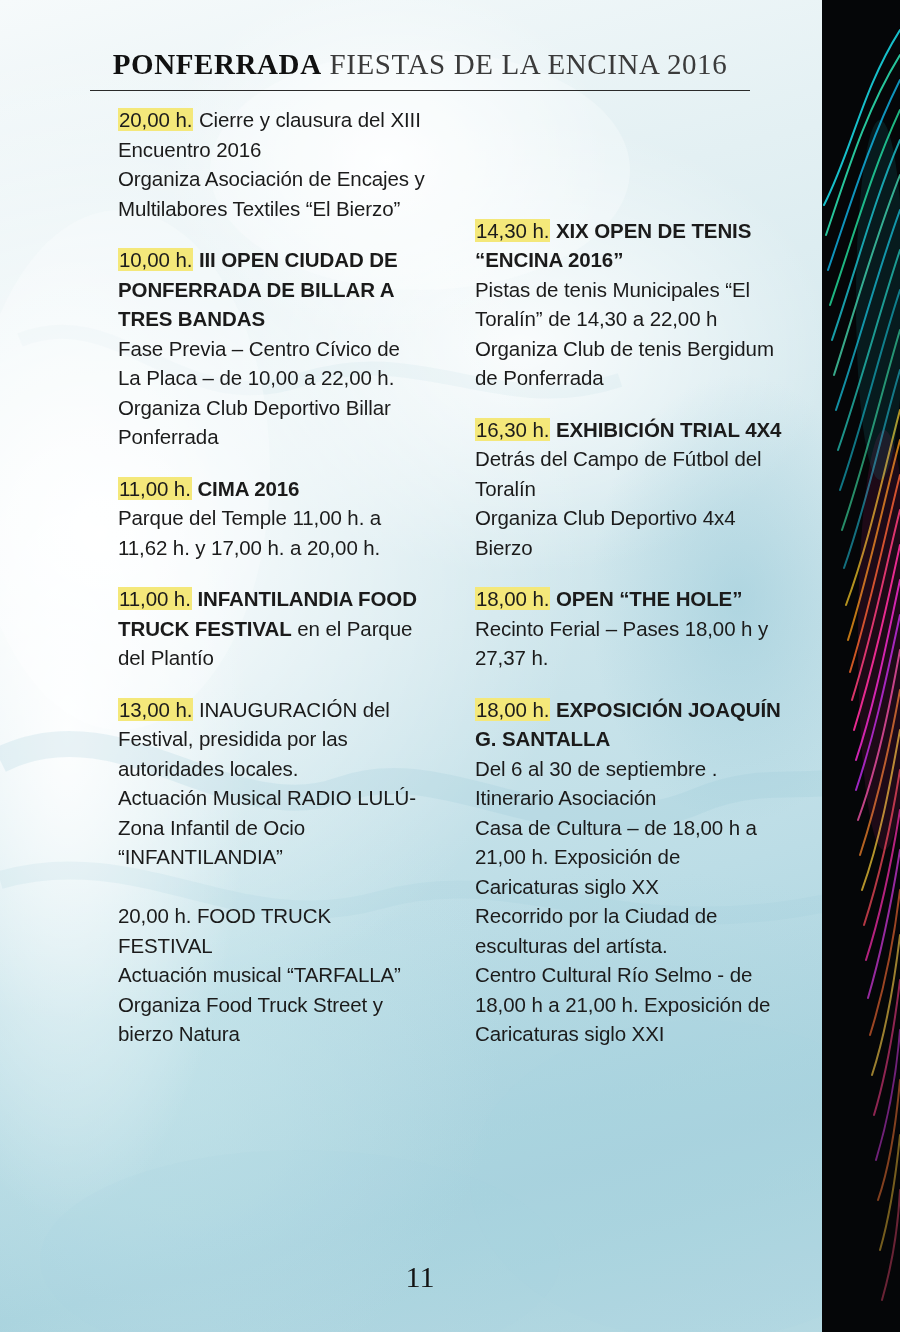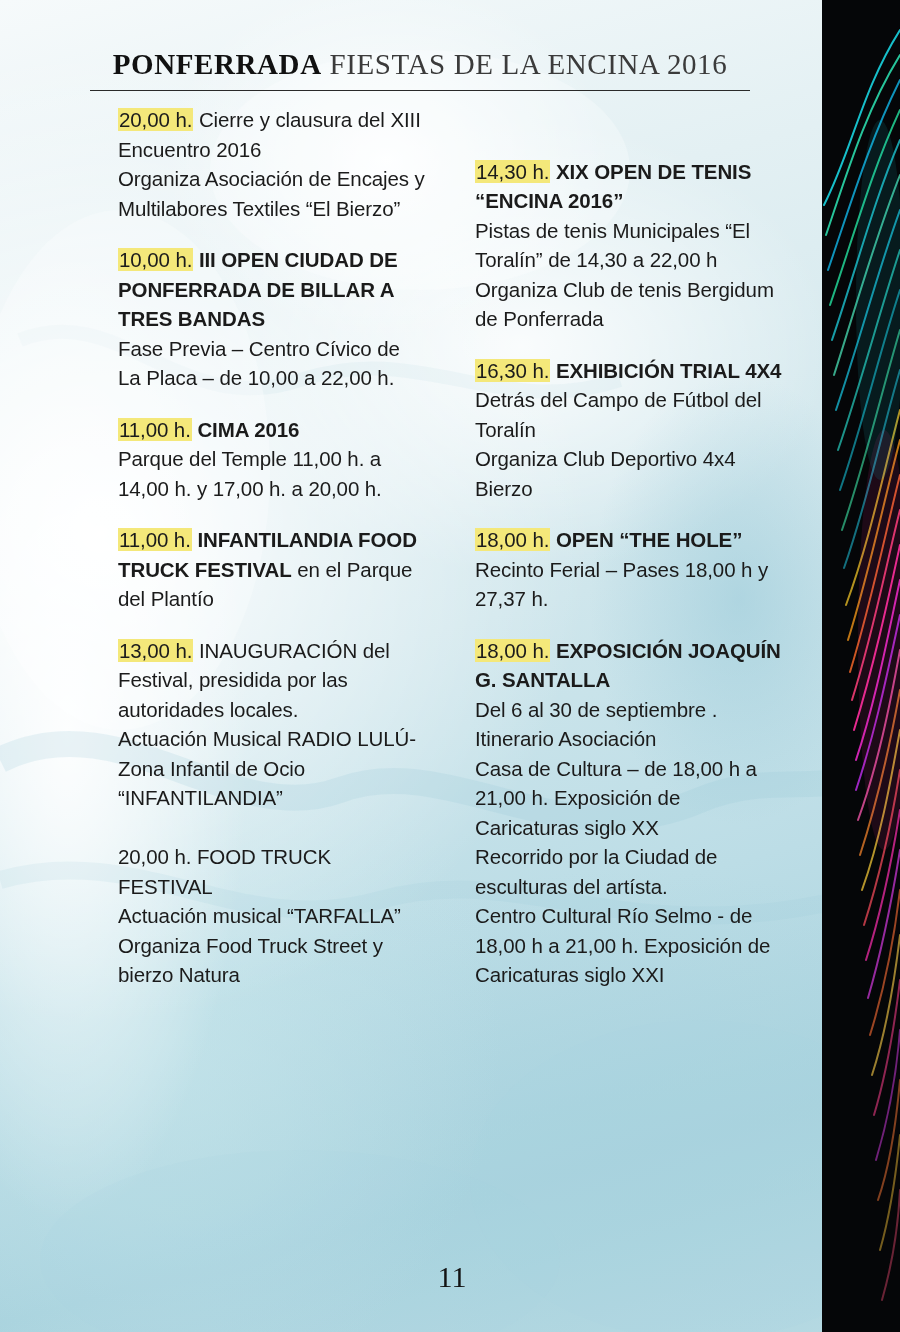--- a/index.html
+++ b/index.html
@@ -124,21 +124,20 @@
   
   .page-number {
     position: absolute;
     left: 0;
     bottom: 38px;
     width: 840px;
     text-align: center;
     font-family: "Liberation Serif", serif;
     font-size: 30px;
     color: #131313;
-    padding-left: 32px;
   }
 </style>
 </head>
 <body>
 
 <div class="page">
 
   <div class="bg-wash"></div>
 
   <svg class="bg-strokes" viewBox="0 0 840 1332" preserveAspectRatio="none">
@@ -213,25 +212,26 @@
     <div class="column">
 
       <div class="entry">
         <span class="time">20,00 h.</span><span> Cierre y clausura del XIII Encuentro 2016</span><br>
         <span>Organiza Asociación de Encajes y Multilabores Textiles “El Bierzo”</span>
       </div>
 
       <div class="entry">
         <span class="time">10,00 h.</span><span class="bold"> III OPEN CIUDAD DE PONFERRADA DE BILLAR A TRES BANDAS</span><br>
         <span>Fase Previa – Centro Cívico de La Placa – de 10,00 a 22,00 h.</span><br>
+        <span>Organiza Club Deportivo Billar Ponferrada</span>
       </div>
 
       <div class="entry">
         <span class="time">11,00 h.</span><span class="bold"> CIMA 2016</span><br>
-        <span>Parque del Temple 11,00 h. a 14,00 h. y 17,00 h. a 20,00 h.</span>
+        <span>Parque del Temple 11,00 h. a 11,62 h. y 17,00 h. a 20,00 h.</span>
       </div>
 
       <div class="entry">
         <span class="time">11,00 h.</span><span class="bold"> INFANTILANDIA FOOD TRUCK FESTIVAL</span><span> en el Parque del Plantío</span>
       </div>
 
       <div class="entry">
         <span class="time">13,00 h.</span><span> INAUGURACIÓN del Festival, presidida por las autoridades locales.</span><br>
         <span>Actuación Musical RADIO LULÚ- Zona Infantil de Ocio “INFANTILANDIA”</span><br>
         <br>

